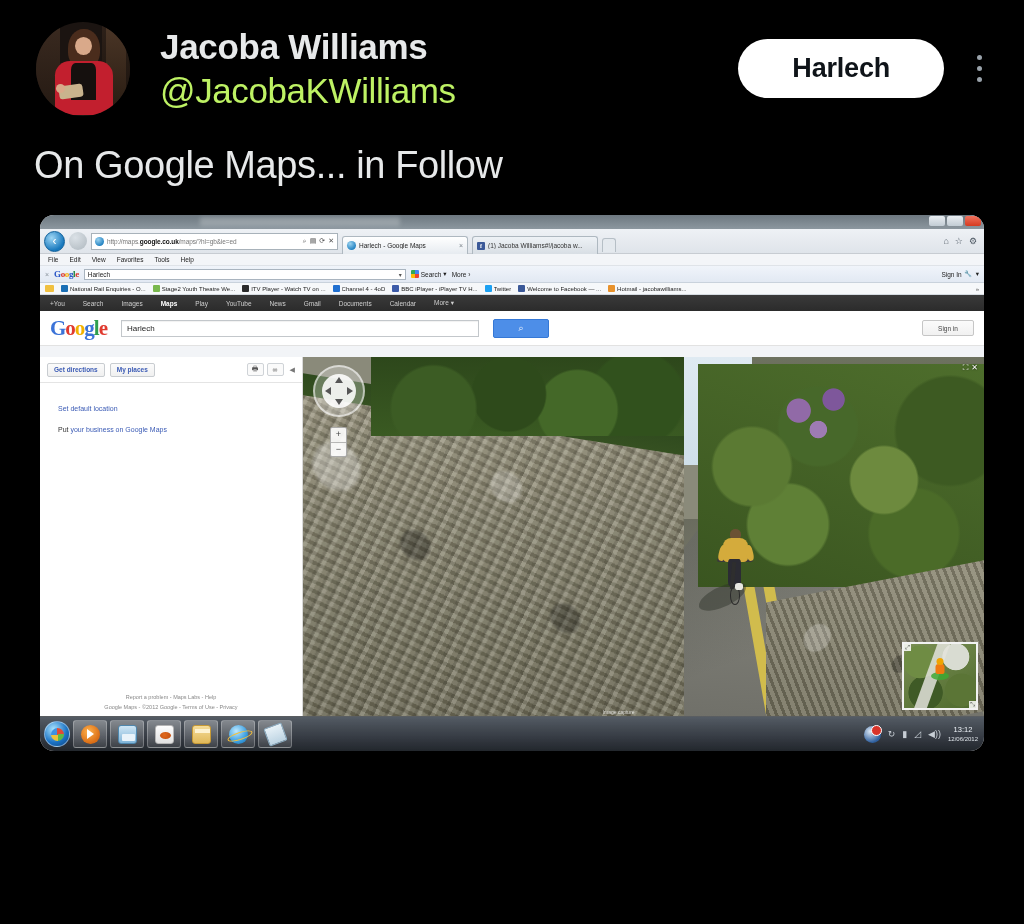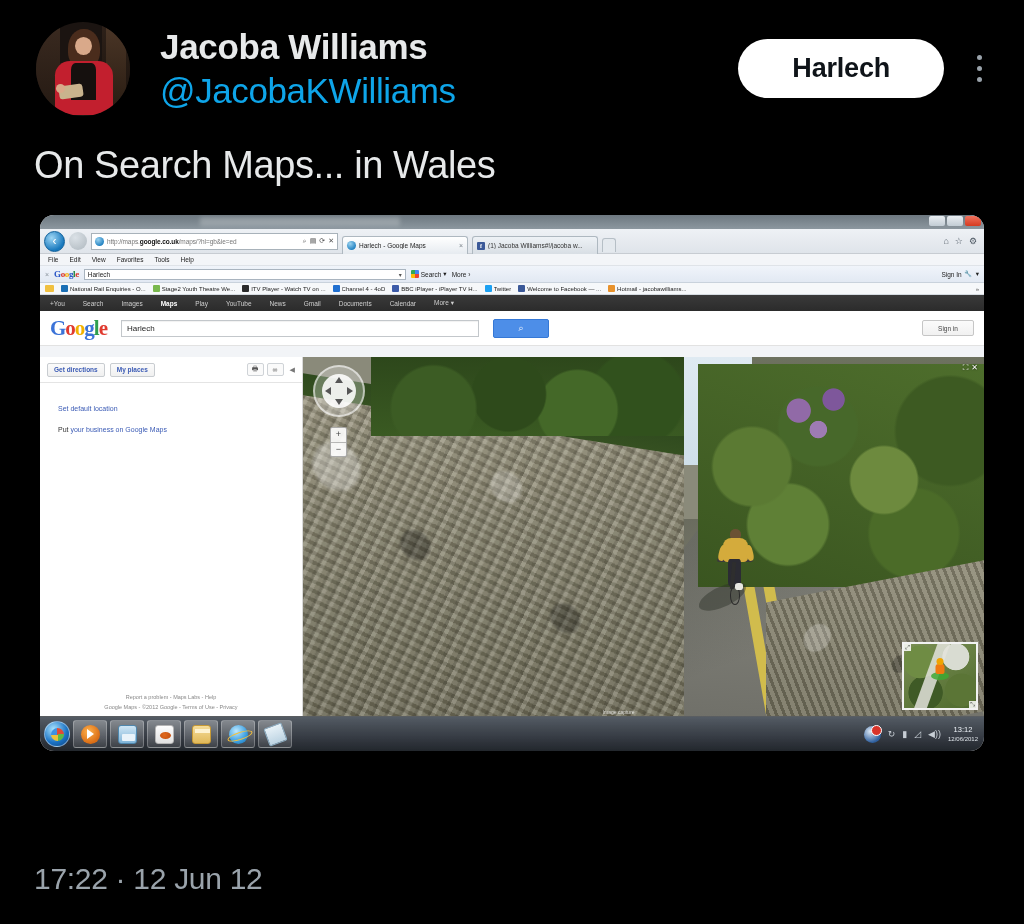--- a/index.html
+++ b/index.html
@@ -43,21 +43,21 @@
       background:#c9b38d; border-radius:3px; transform:rotate(-8deg); }
   .av-hand { position:absolute; left:21%; top:66%; width:10%; height:10%;
       border-radius:50%; background:#d9a98a; }
 
   .name-block { margin-left: 30px; line-height: 1.0; }
   .display-name {
     color: #e7e9ea; font-size: 35px; font-weight: bold;
     letter-spacing: -0.3px;
   }
   .handle {
-    color: #0ea5e9; font-size: 35px; font-weight: normal;
+    color: #bef264; font-size: 35px; font-weight: normal;
     margin-top: 9px; letter-spacing: -0.4px;
   }
 
   .header-right {
     margin-left: auto; display: flex; align-items: center; gap: 22px;
     padding-right: 6px;
   }
   .follow-btn {
     background: #ffffff; color: #0f1419;
     border: none; border-radius: 999px;
@@ -519,21 +519,21 @@
     <div class="header-right">
       <button class="follow-btn">Harlech</button>
       <button class="more-btn">
           <i></i>
           <i></i>
           <i></i>
         </button>
     </div>
   </div>
 
-  <div class="tweet-text">On Search Maps... in Wales</div>
+  <div class="tweet-text">On Google Maps... in Follow</div>
 
   <div class="media-wrap">
   <div class="media">
     <div class="ie-window">
 
       <div class="ie-titlebar">
         <div class="blur-title"></div>
         <div class="win-ctrls">
           <span></span>
           <span></span>
@@ -779,14 +779,13 @@
             <span class="t">13:12</span><br>
             <span class="d">12/06/2012</span>
           </span>
         </div>
       </div>
 
     </div>
   </div>
   </div>
 
-  <div class="tweet-time">17:22 · 12 Jun 12</div>
 </div>
 
 </body></html>

